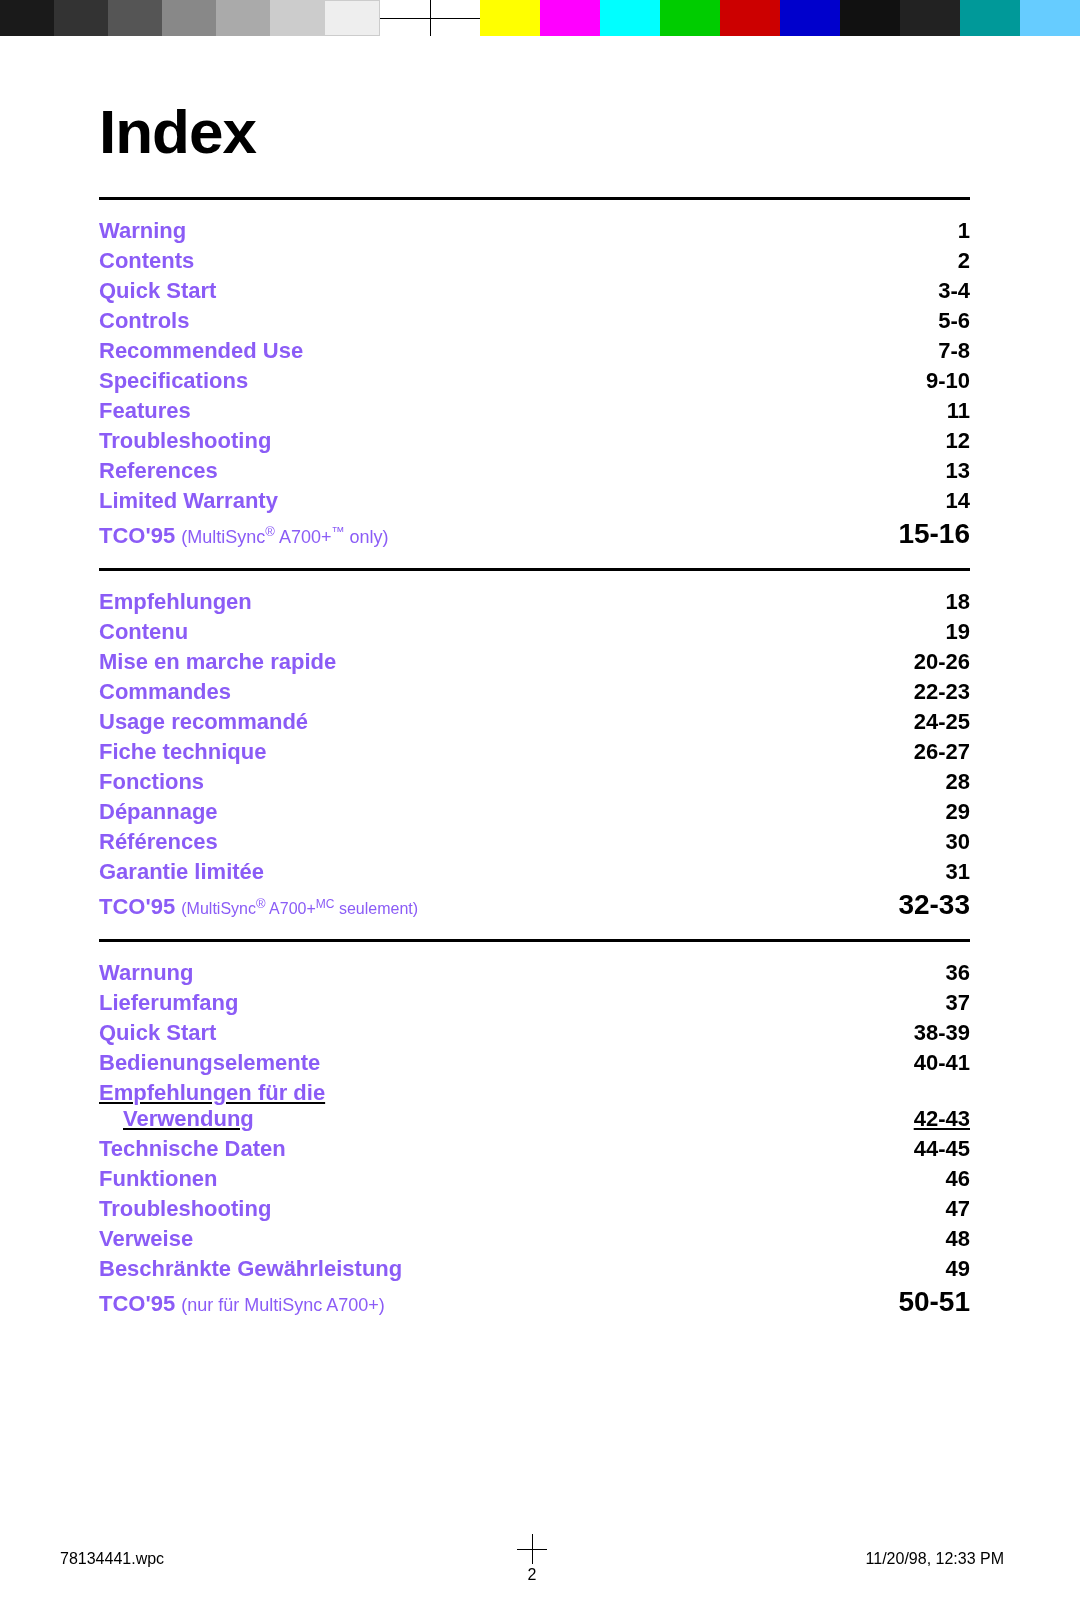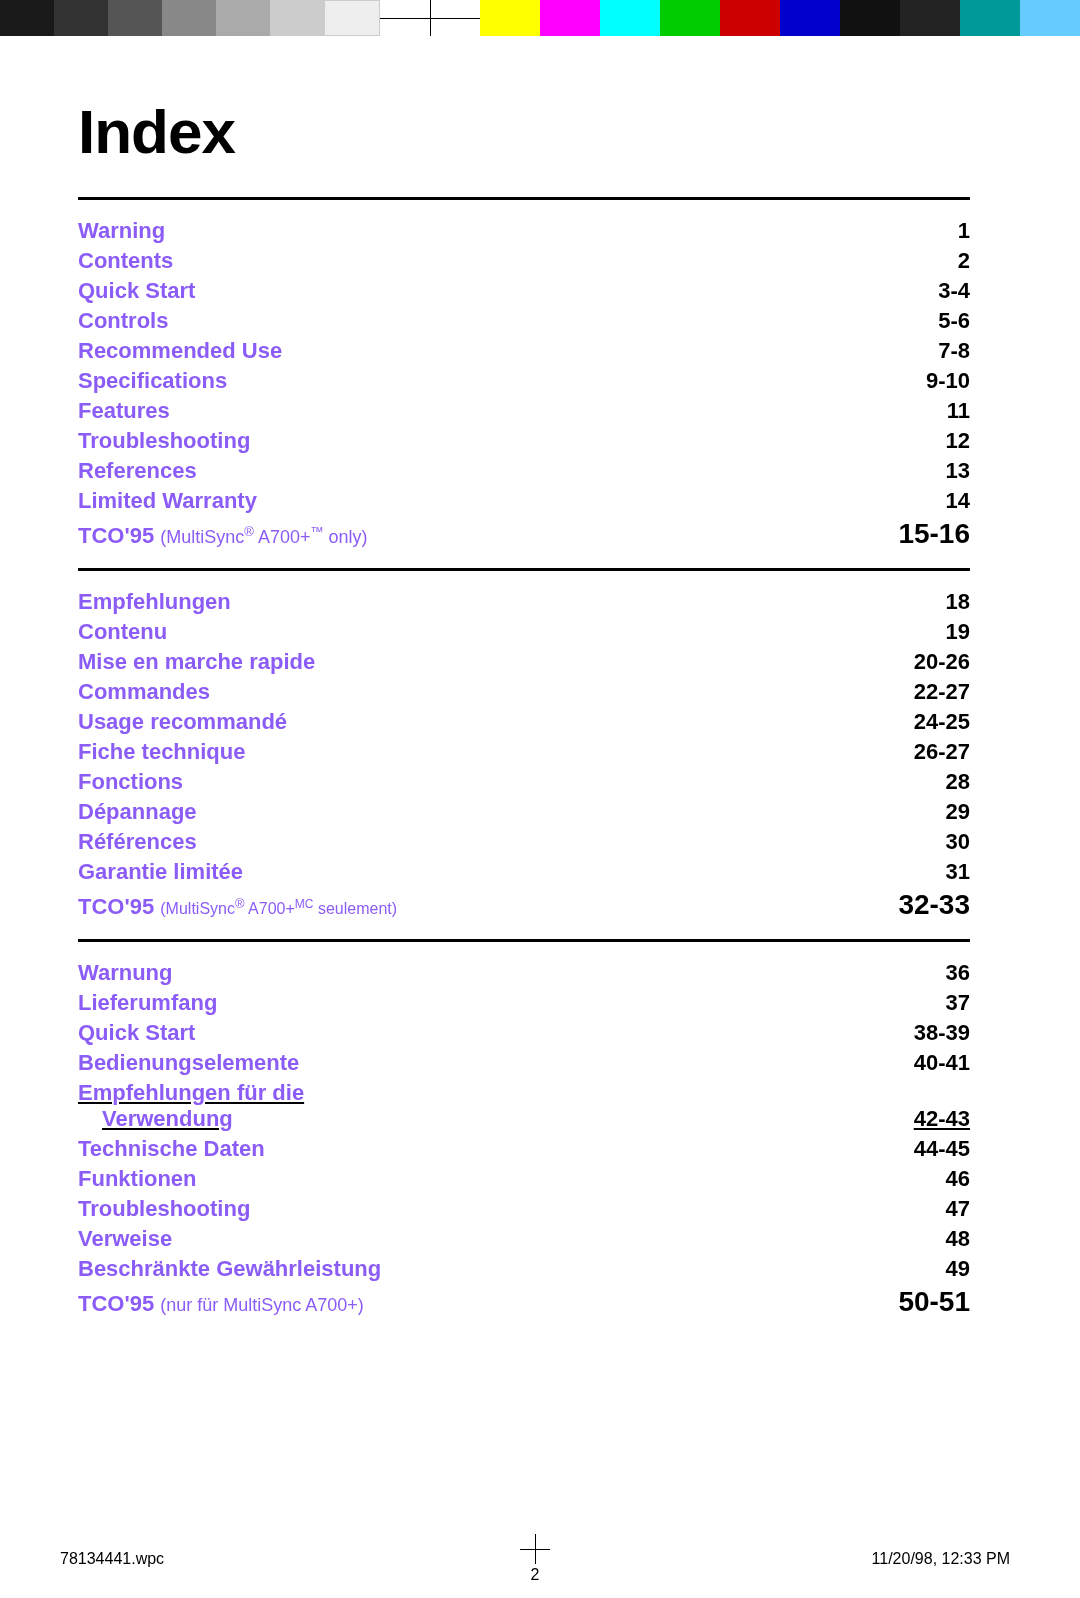--- a/index.html
+++ b/index.html
@@ -71,21 +71,21 @@
     .cb-green   { background: #00cc00; }
     .cb-red     { background: #cc0000; }
     .cb-blue    { background: #0000cc; }
     .cb-dark1   { background: #111111; }
     .cb-dark2   { background: #222222; }
     .cb-teal    { background: #009999; }
     .cb-ltblue  { background: #66ccff; }
 
     
     .main-content {
-      padding: 60px 110px 80px 78px;
+      padding: 60px 110px 80px 99px;
       position: relative;
     }
 
     
     .index-title {
       font-size: 62px;
       font-weight: 900;
       font-family: 'Arial Black', 'Arial', sans-serif;
       color: #000000;
       margin-bottom: 30px;
@@ -137,21 +137,21 @@
     .tco-num {
       font-size: 28px;
       font-weight: 900;
     }
 
     
     .page-footer {
       position: absolute;
       bottom: 30px;
       left: 0;
-      right: 10px;
+      right: 16px;
       display: flex;
       justify-content: space-between;
       align-items: center;
       padding: 0 60px;
       font-size: 16px;
       color: #000;
     }
 
     .footer-center {
       position: absolute;
@@ -314,21 +314,21 @@
       <span class="index-num">19</span>
     </div>
 
     <div class="index-row">
       <span class="index-label">Mise en marche rapide</span>
       <span class="index-num">20-26</span>
     </div>
 
     <div class="index-row">
       <span class="index-label">Commandes</span>
-      <span class="index-num">22-27</span>
+      <span class="index-num">22-23</span>
     </div>
 
     <div class="index-row">
       <span class="index-label">Usage recommandé</span>
       <span class="index-num">24-25</span>
     </div>
 
     <div class="index-row">
       <span class="index-label">Fiche technique</span>
       <span class="index-num">26-27</span>

